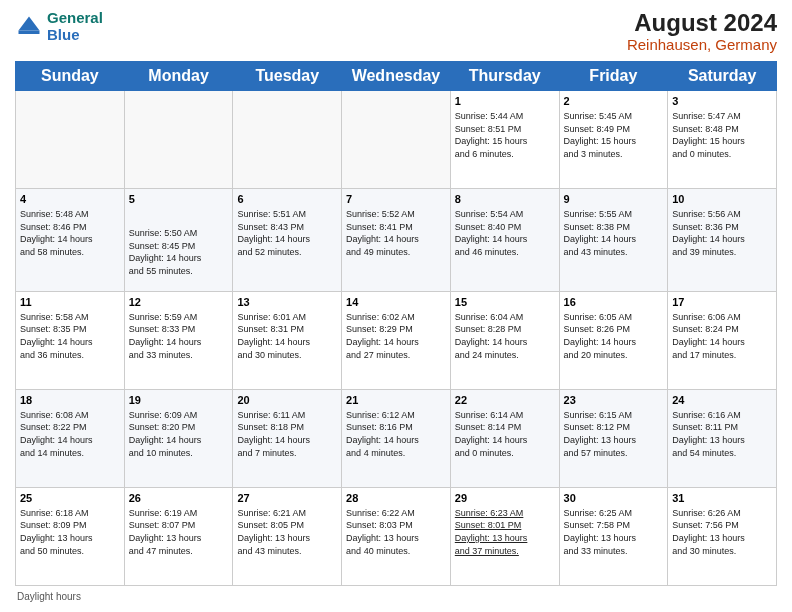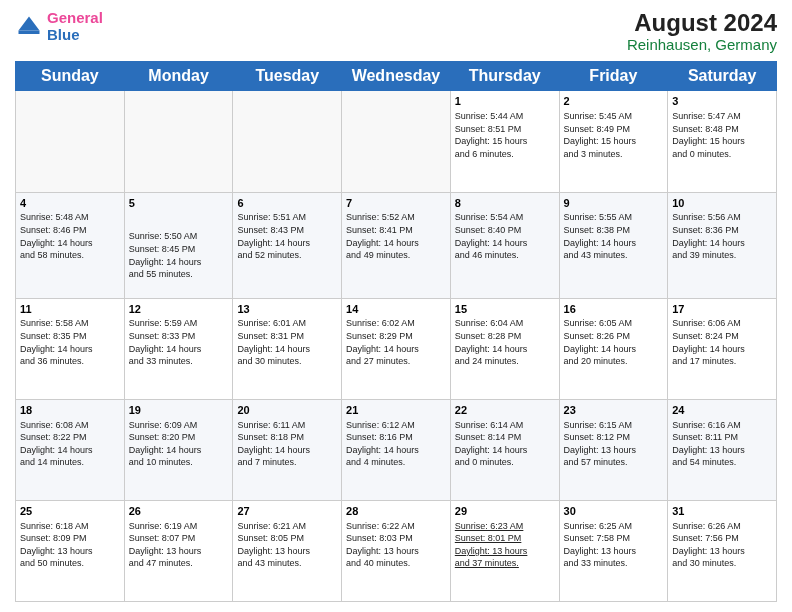--- a/index.html
+++ b/index.html
@@ -29,21 +29,21 @@
       gap: 4px;
     }
     .logo-text {
       display: flex;
       flex-direction: column;
       line-height: 1.1;
     }
     .logo-general {
       font-size: 15px;
       font-weight: bold;
-      color: #ec4899;
+      color: #0f766e;
     }
     .logo-blue {
       font-size: 15px;
       font-weight: bold;
       color: #2a6ebb;
     }
     .logo-icon {
       width: 28px;
       height: 28px;
     }
@@ -51,21 +51,21 @@
       text-align: right;
     }
     .title-month {
       font-size: 24px;
       font-weight: bold;
       color: #222;
       line-height: 1.1;
     }
     .title-location {
       font-size: 15px;
-      color: #15803d;
+      color: #c2410c;
     }
     .calendar {
       flex: 1;
       border: 1px solid #ccc;
       border-collapse: collapse;
       width: 100%;
       table-layout: fixed;
     }
     .calendar th {
       background: #2a6ebb;
@@ -372,13 +372,16 @@
             <div class="day-num">31</div>
             <div class="day-info" style="white-space: pre-line;">Sunrise: 6:26 AM
 Sunset: 7:56 PM
 Daylight: 13 hours
 and 30 minutes.</div>
           </td>
         </tr>
       </tbody>
   </table>
 
+  <div class="footer-note">
+    <span>Daylight hours</span>
+  </div>
 </div>
 
 </body></html>

